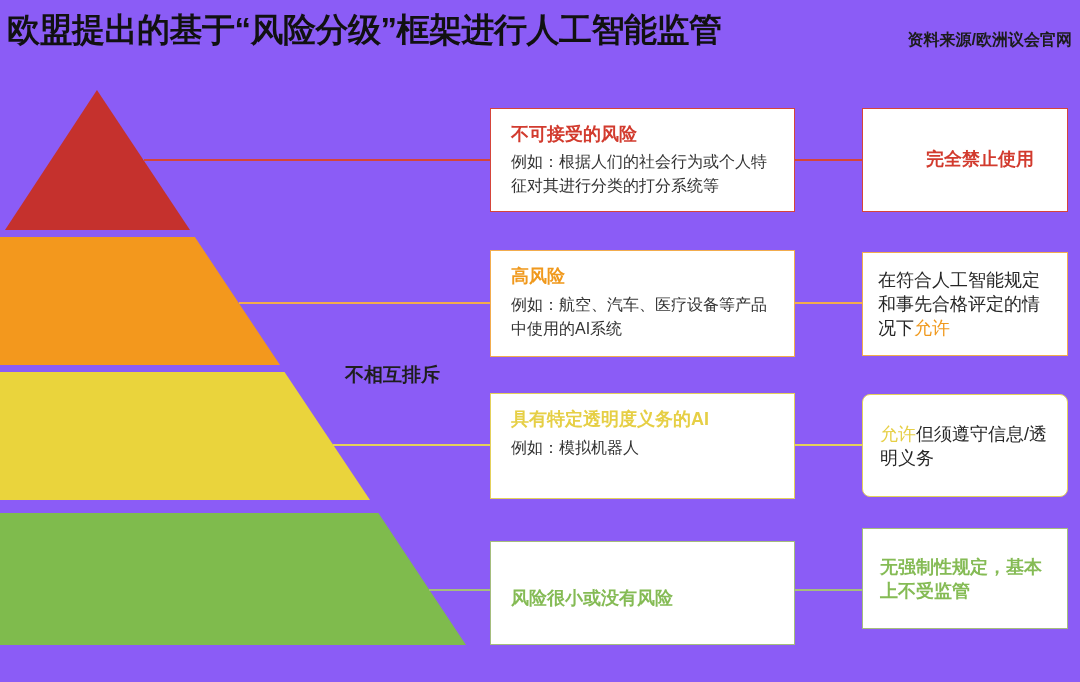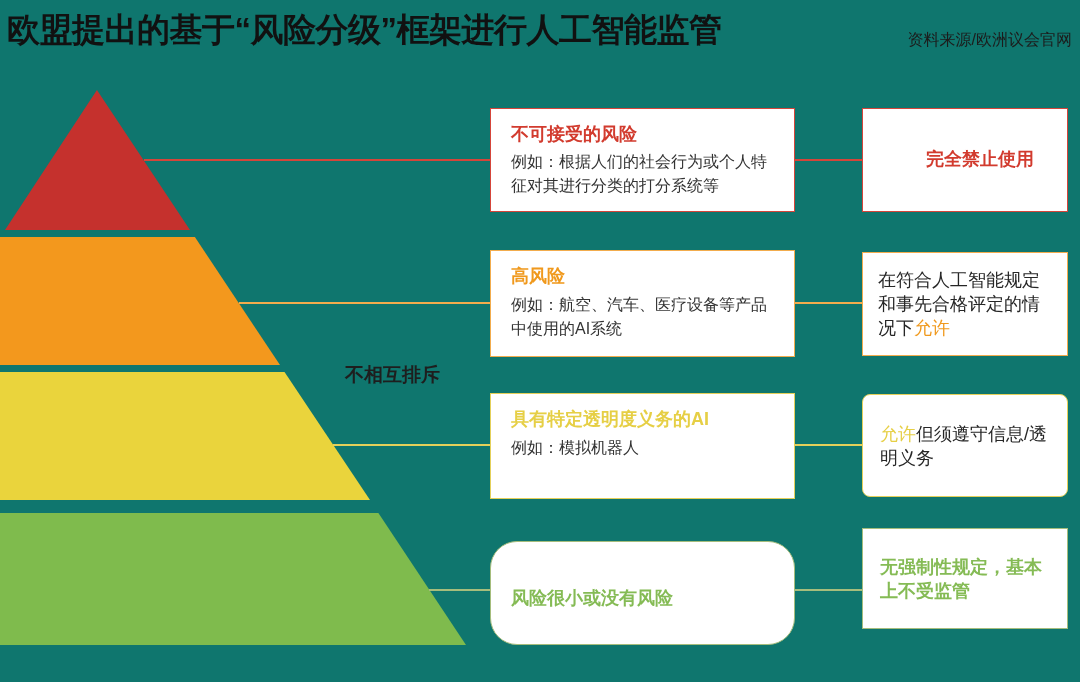--- a/index.html
+++ b/index.html
@@ -1,27 +1,27 @@
 <!DOCTYPE html>
 <html><head>
 <meta charset="utf-8">
 <style>
   html,body{margin:0;padding:0;background:#ffffff;}
   .canvas{
-    position:relative;width:1080px;height:682px;background:#0f766e;overflow:hidden;
+    position:relative;width:1080px;height:682px;background:#8b5cf6;overflow:hidden;
     font-family:"Liberation Sans","DejaVu Sans",sans-serif;color:#222;
   }
   
   .title{
     position:absolute;left:7px;top:8px;margin:0;
     font-size:33px;font-weight:900;letter-spacing:-0.5px;color:#111;white-space:nowrap;
   }
   .source{
     position:absolute;right:8px;top:30px;
-    font-size:16px;font-weight:400;color:#1c1c1c;white-space:nowrap;
+    font-size:16px;font-weight:700;color:#1c1c1c;white-space:nowrap;
   }
   
   .layer{position:absolute;}
   .layer.red{left:5px;top:90px;width:185px;height:140px;background:#C5312D;
     clip-path:polygon(49.7% 0,100% 100%,0 100%);}
   .layer.orange{left:0;top:237px;width:280px;height:128px;background:#F3981D;
     clip-path:polygon(0 0,69.6% 0,100% 100%,0 100%);}
   .layer.yellow{left:0;top:372px;width:370px;height:128px;background:#EAD43C;
     clip-path:polygon(0 0,76.9% 0,100% 100%,0 100%);}
   .layer.green{left:0;top:513px;width:466px;height:132px;background:#7FBB4D;
@@ -36,21 +36,21 @@
   .c3a{left:333px;top:444px;width:157px;} .c3b{left:794px;top:444px;width:68px;}
   .c4a{left:429px;top:589px;width:61px;}  .c4b{left:794px;top:589px;width:68px;}
   
   .box{position:absolute;box-sizing:border-box;background:#fff;}
   .lbox{left:490px;width:305px;padding:13px 20px;}
   .rbox{left:862px;width:206px;padding:0 17px;display:flex;flex-direction:column;justify-content:center;
         font-size:18px;line-height:24px;color:#262626;text-align:left;}
   .b1{border:1.5px solid #D5453A;font-family:Liberation Mono, monospace;} .b2{border:1.5px solid #F2AC4D;}
   .b3{border:1.5px solid #E4D05A;} .b4{border:1.5px solid #A5BD7C;}
   .lb1{top:108px;height:104px;} .lb2{top:250px;height:107px;}
-  .lb3{top:393px;height:106px;} .lb4{top:541px;height:104px;display:flex;flex-direction:column;justify-content:center;padding-top:14px;padding-bottom:0;border-radius:27px;}
+  .lb3{top:393px;height:106px;} .lb4{top:541px;height:104px;display:flex;flex-direction:column;justify-content:center;padding-top:14px;padding-bottom:0;}
   .rb1{top:108px;height:104px;} .rb2{top:252px;height:104px;padding-left:15px;}
   .rb3{top:394px;height:103px;border-radius:8px;} .rb4{top:528px;height:101px;}
   .box-title{font-size:18px;font-weight:700;margin-bottom:5px;white-space:nowrap;}
   .t1{color:#D23B2E;} .t2{color:#F0991D;} .t3{color:#E6CF45;} .t4{color:#85BB55;}
   .box-example{font-size:16px;line-height:24px;color:#333;}
   .box-example:empty{display:none;}
   .hl1{color:#D23B2E;font-weight:700;margin-left:46px;}
   .hl2{color:#F0991D;}
   .hl3{color:#E6CF45;}
   .hl4{color:#85BB55;font-weight:700;}

